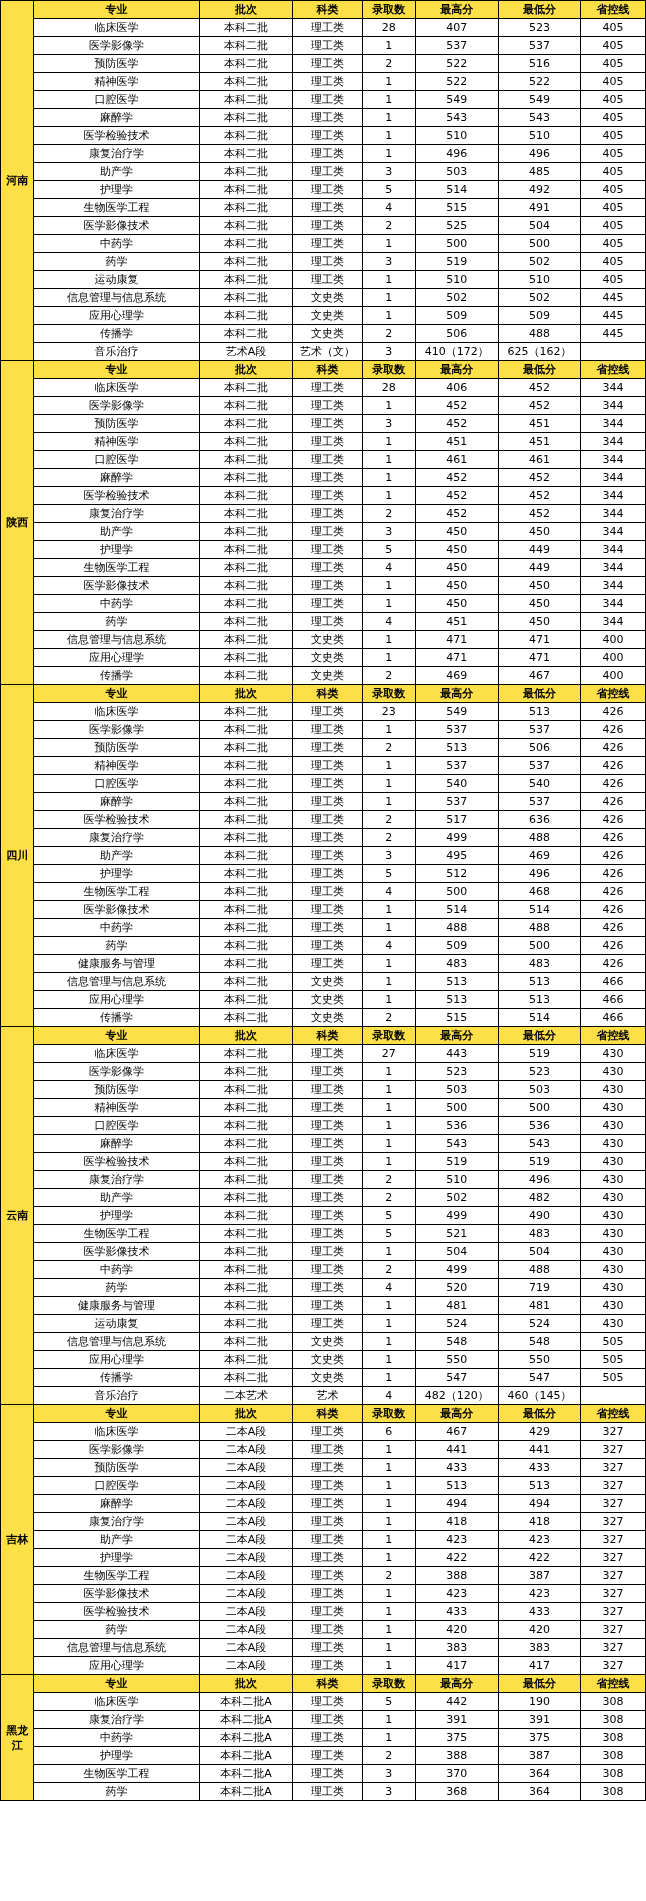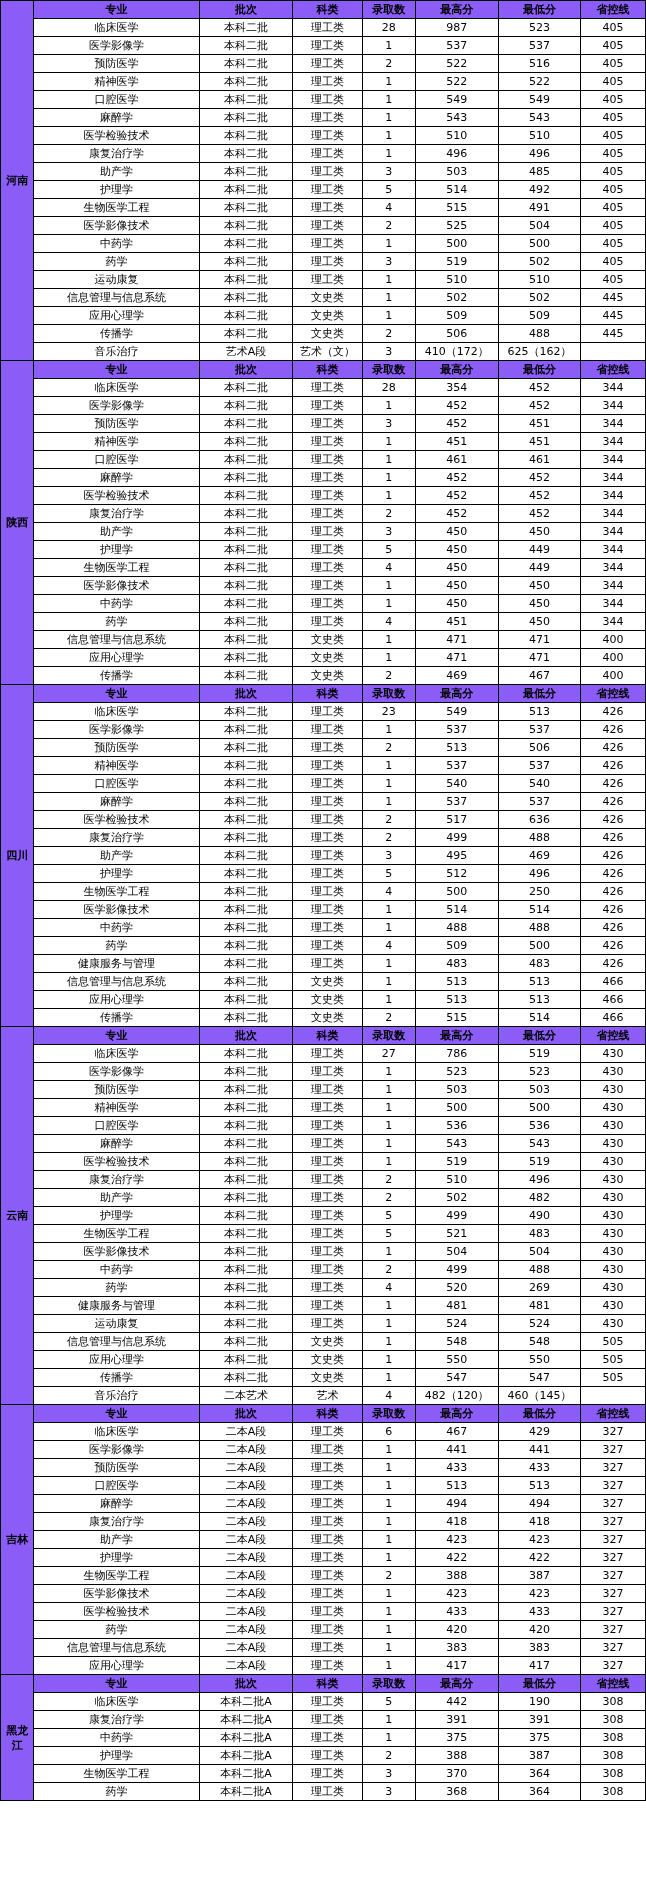--- a/index.html
+++ b/index.html
@@ -7,21 +7,21 @@
   table.main{border-collapse:collapse;width:646px;table-layout:fixed;}
   table.main td,table.main th{border:1px solid #000;font-size:11px;text-align:center;height:17px;padding:0;line-height:15px;color:#000;}
   .prov{width:30px;font-weight:bold;font-size:13px;}
   .c-major{width:148px;}
   .c-batch{width:84px;}
   .c-type{width:62px;}
   .c-count{width:48px;}
   .c-high{width:74px;}
   .c-low{width:74px;}
   .c-line{width:58px;}
-  thead td,.hdr td{font-weight:bold;background:#8b5cf6;}
+  thead td,.hdr td{font-weight:bold;background:#fde047;}
   .hdr td{font-weight:bold;}
 </style>
 </head>
 <body>
 
 <table class="main">
   <colgroup>
     <col class="prov">
       <col class="c-major">
       <col class="c-batch">
@@ -40,21 +40,21 @@
         <td>录取数</td>
         <td>最高分</td>
         <td>最低分</td>
         <td>省控线</td>
       </tr>
       <tr>
         <td>临床医学</td>
         <td>本科二批</td>
         <td>理工类</td>
         <td>28</td>
-        <td>987</td>
+        <td>407</td>
         <td>523</td>
         <td>405</td>
       </tr>
       <tr>
         <td>医学影像学</td>
         <td>本科二批</td>
         <td>理工类</td>
         <td>1</td>
         <td>537</td>
         <td>537</td>
@@ -221,21 +221,21 @@
         <td>录取数</td>
         <td>最高分</td>
         <td>最低分</td>
         <td>省控线</td>
       </tr>
       <tr>
         <td>临床医学</td>
         <td>本科二批</td>
         <td>理工类</td>
         <td>28</td>
-        <td>354</td>
+        <td>406</td>
         <td>452</td>
         <td>344</td>
       </tr>
       <tr>
         <td>医学影像学</td>
         <td>本科二批</td>
         <td>理工类</td>
         <td>1</td>
         <td>452</td>
         <td>452</td>
@@ -475,21 +475,21 @@
         <td>512</td>
         <td>496</td>
         <td>426</td>
       </tr>
       <tr>
         <td>生物医学工程</td>
         <td>本科二批</td>
         <td>理工类</td>
         <td>4</td>
         <td>500</td>
-        <td>250</td>
+        <td>468</td>
         <td>426</td>
       </tr>
       <tr>
         <td>医学影像技术</td>
         <td>本科二批</td>
         <td>理工类</td>
         <td>1</td>
         <td>514</td>
         <td>514</td>
         <td>426</td>
@@ -556,21 +556,21 @@
         <td>录取数</td>
         <td>最高分</td>
         <td>最低分</td>
         <td>省控线</td>
       </tr>
       <tr>
         <td>临床医学</td>
         <td>本科二批</td>
         <td>理工类</td>
         <td>27</td>
-        <td>786</td>
+        <td>443</td>
         <td>519</td>
         <td>430</td>
       </tr>
       <tr>
         <td>医学影像学</td>
         <td>本科二批</td>
         <td>理工类</td>
         <td>1</td>
         <td>523</td>
         <td>523</td>
@@ -674,21 +674,21 @@
         <td>499</td>
         <td>488</td>
         <td>430</td>
       </tr>
       <tr>
         <td>药学</td>
         <td>本科二批</td>
         <td>理工类</td>
         <td>4</td>
         <td>520</td>
-        <td>269</td>
+        <td>719</td>
         <td>430</td>
       </tr>
       <tr>
         <td>健康服务与管理</td>
         <td>本科二批</td>
         <td>理工类</td>
         <td>1</td>
         <td>481</td>
         <td>481</td>
         <td>430</td>

